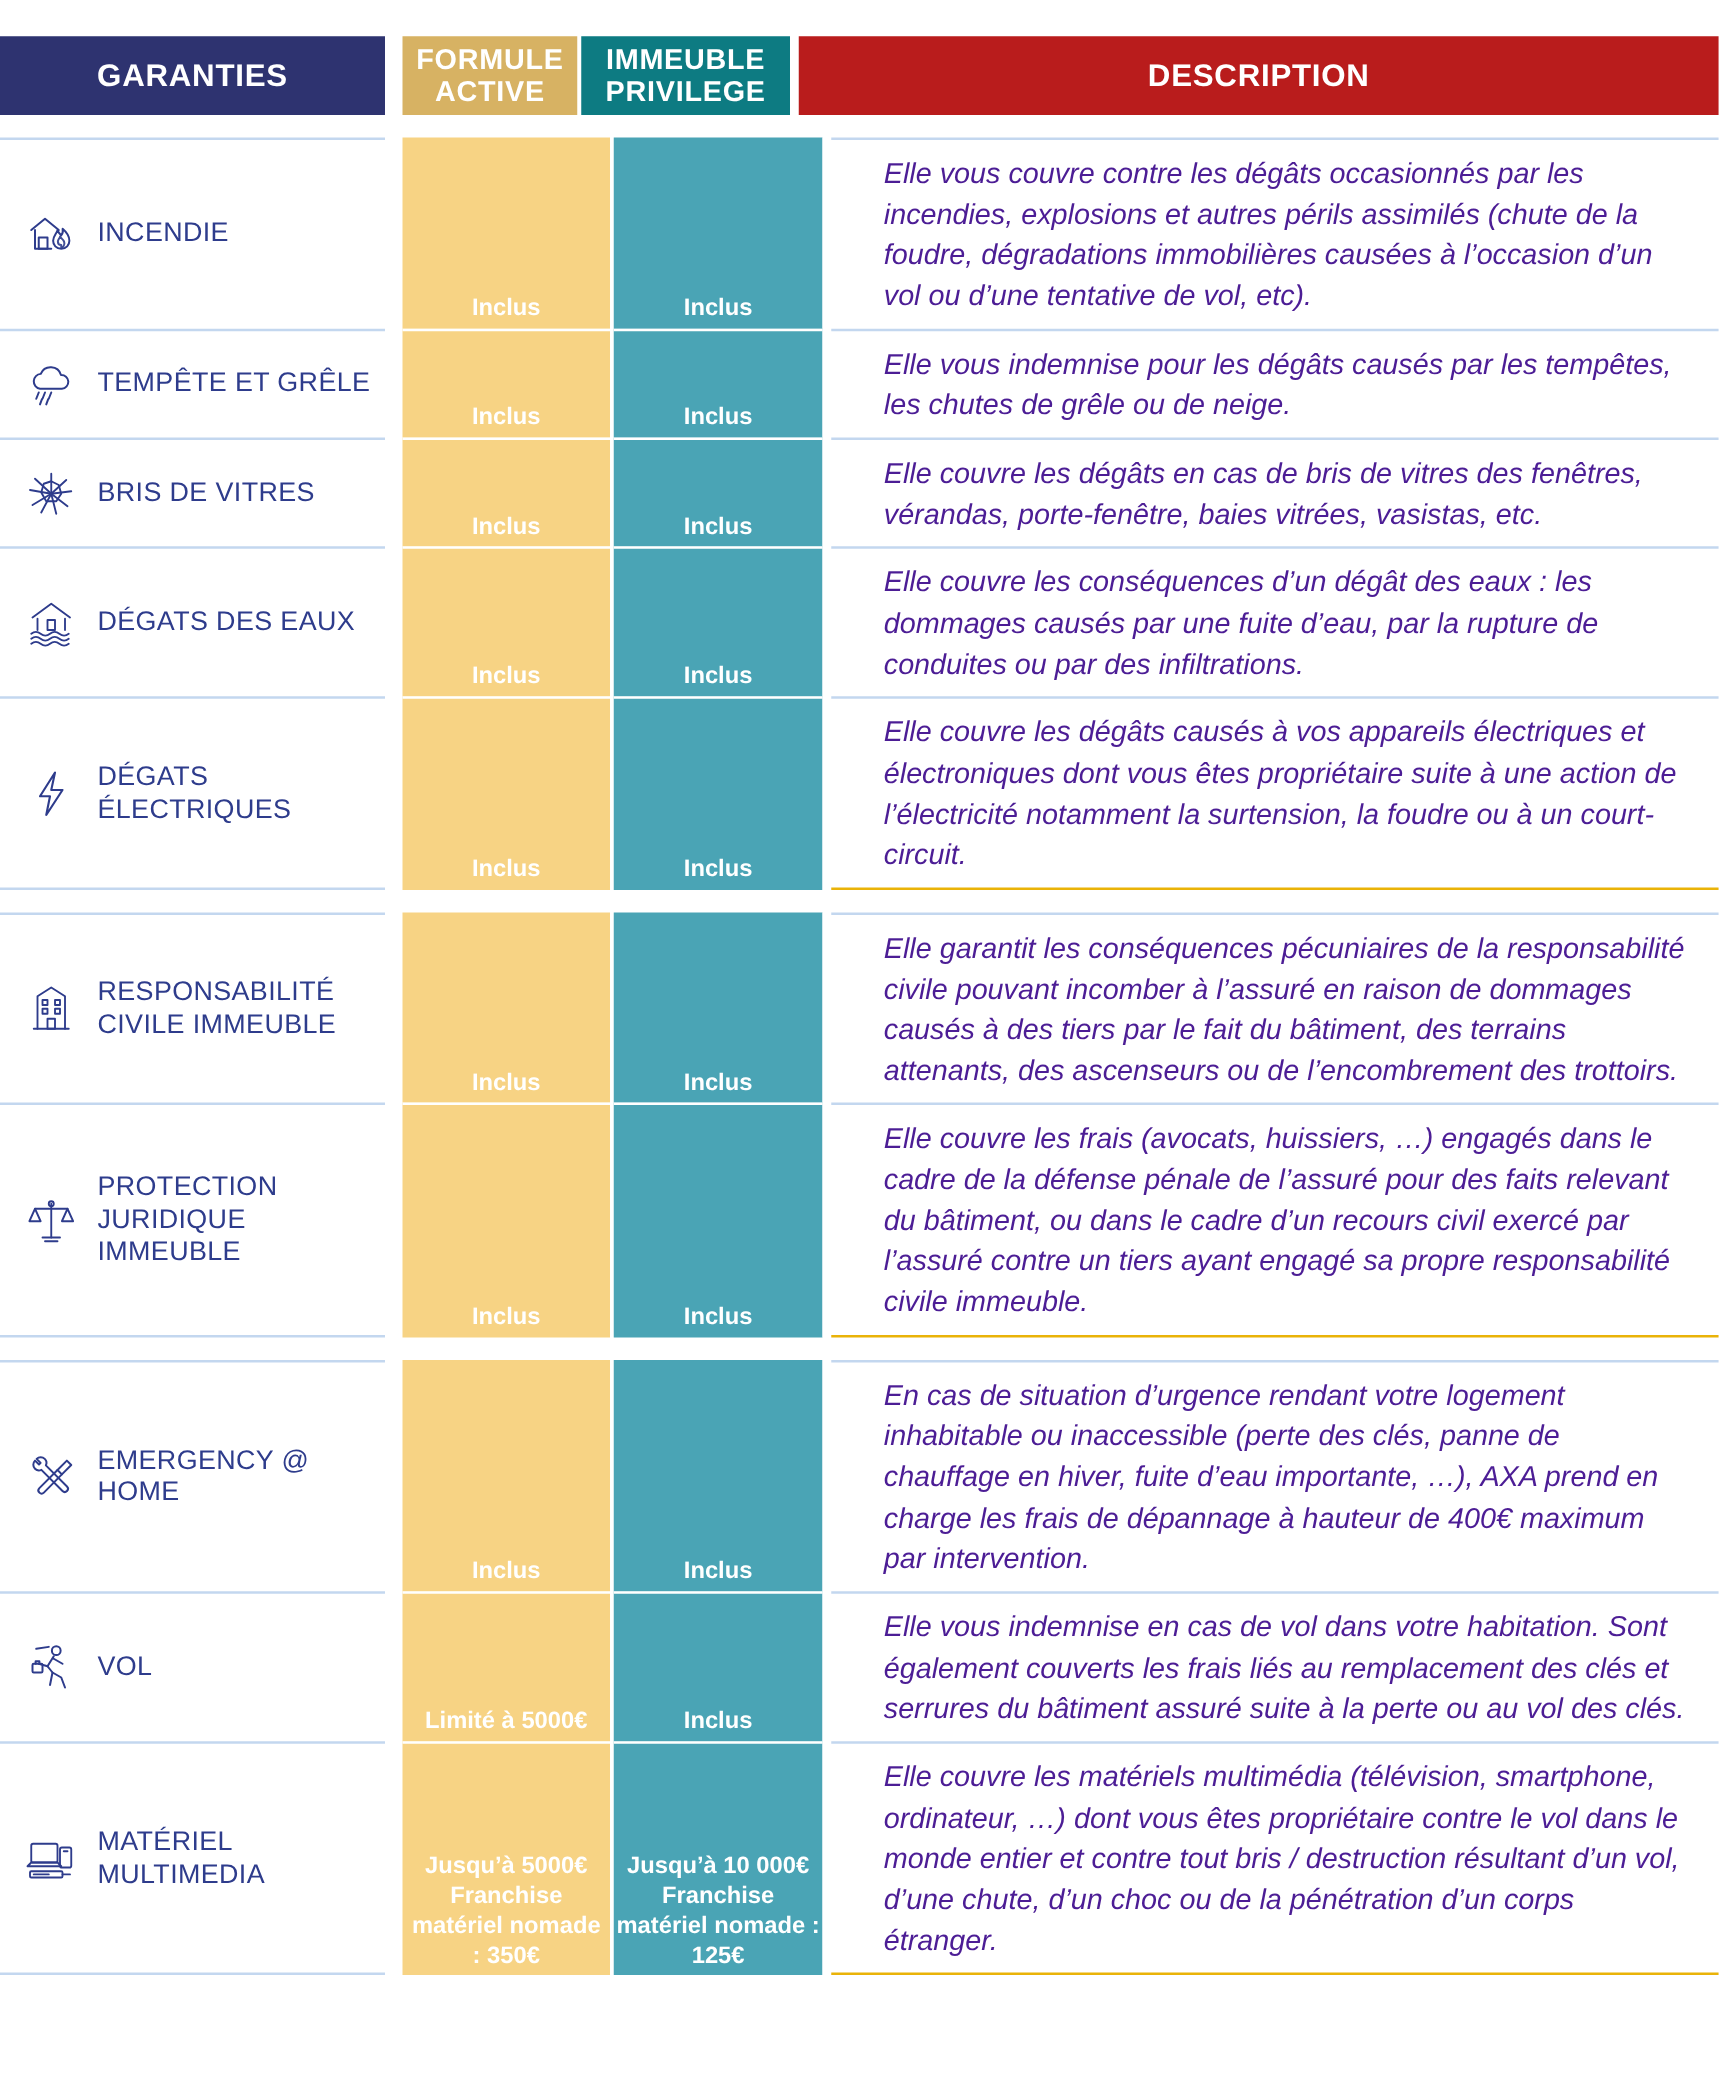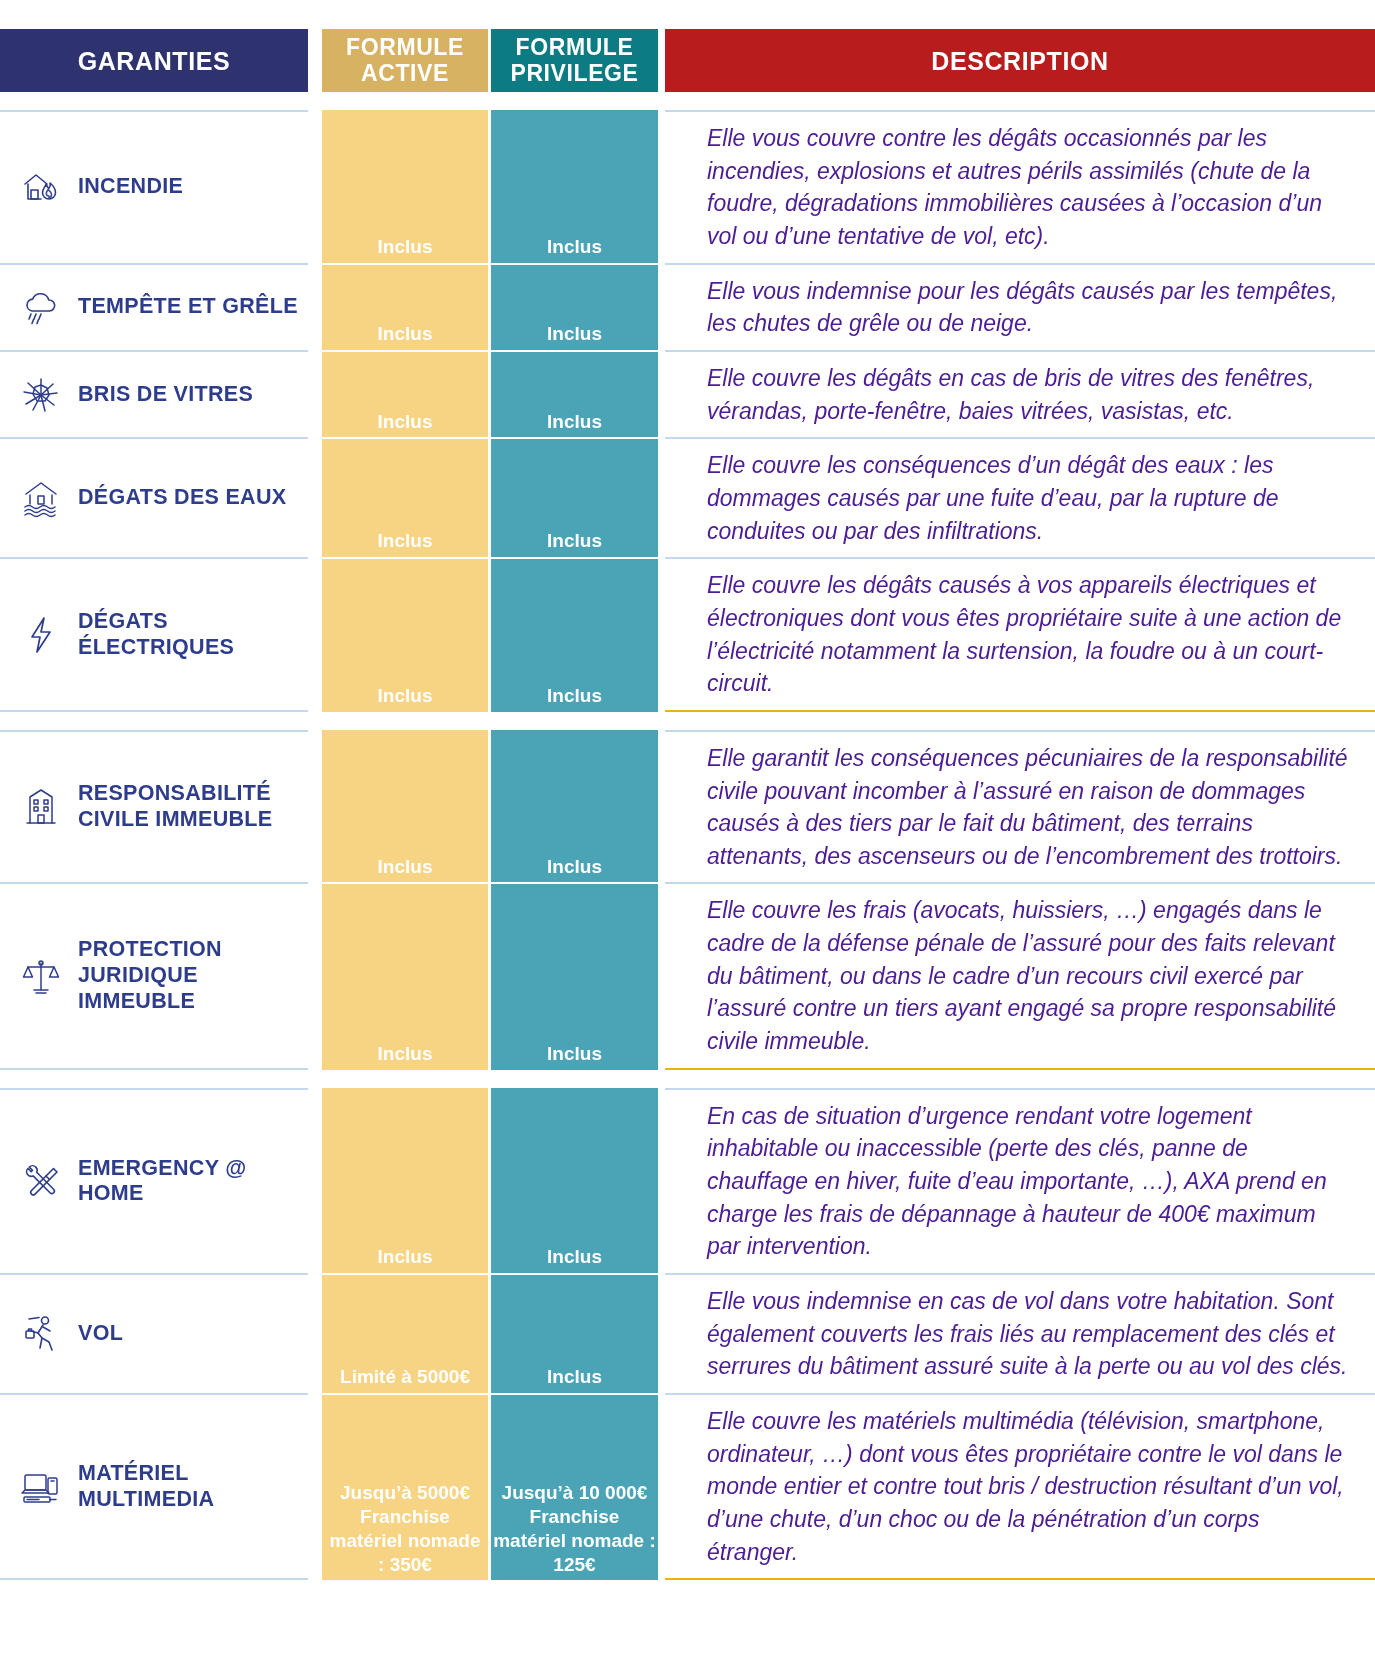--- a/index.html
+++ b/index.html
@@ -32,21 +32,21 @@
     line-height: 1.12;
     margin-top: 29px;
   }
   .hdr-garanties {
     width: 308px;
     background: #2e3370;
     font-size: 25px;
   }
   .hdr-gap-a { width: 14px; background: #ffffff; }
   .hdr-active {
-    width: 166px;
+    width: 140px;
     background: #d7b263;
     font-size: 23px;
   }
   .hdr-gap-b { width: 3px; background: #ffffff; }
   .hdr-privilege {
     width: 167px;
     background: #0d7b82;
     font-size: 23px;
   }
   .hdr-gap-c { width: 7px; background: #ffffff; }
@@ -82,21 +82,21 @@
     width: 46px;
     height: 46px;
     display: flex;
     align-items: center;
     justify-content: center;
     color: #2e3c8c;
   }
   .g-icon svg { display: block; }
   .g-label {
     font-size: 21.5px;
-    font-weight: bold;
+    font-weight: normal;
     color: #2e3c8c;
     letter-spacing: 0.3px;
     line-height: 1.2;
     text-transform: uppercase;
   }
 
   .gap-a { width: 14px; background: #ffffff; }
   .gap-b { width: 3px; background: #ffffff; }
   .gap-c { width: 7px; background: #ffffff; }
 
@@ -145,21 +145,21 @@
 </head>
 <body>
 
 <div class="sheet">
 
   <div class="header-row">
     <div class="hdr hdr-garanties">GARANTIES</div>
     <div class="hdr-gap-a"></div>
     <div class="hdr hdr-active">FORMULE ACTIVE</div>
     <div class="hdr-gap-b"></div>
-    <div class="hdr hdr-privilege">FORMULE PRIVILEGE</div>
+    <div class="hdr hdr-privilege">IMMEUBLE PRIVILEGE</div>
     <div class="hdr-gap-c"></div>
     <div class="hdr hdr-description">DESCRIPTION</div>
   </div>
 
   <div id="groups-container">
       <div class="group">
         <div class="row">
           <div class="cell-guarantee">
             <span class="g-icon">
               <svg width="44" height="44" viewBox="0 0 44 44" fill="none" stroke="currentColor" stroke-width="1.6" stroke-linecap="round" stroke-linejoin="round">

